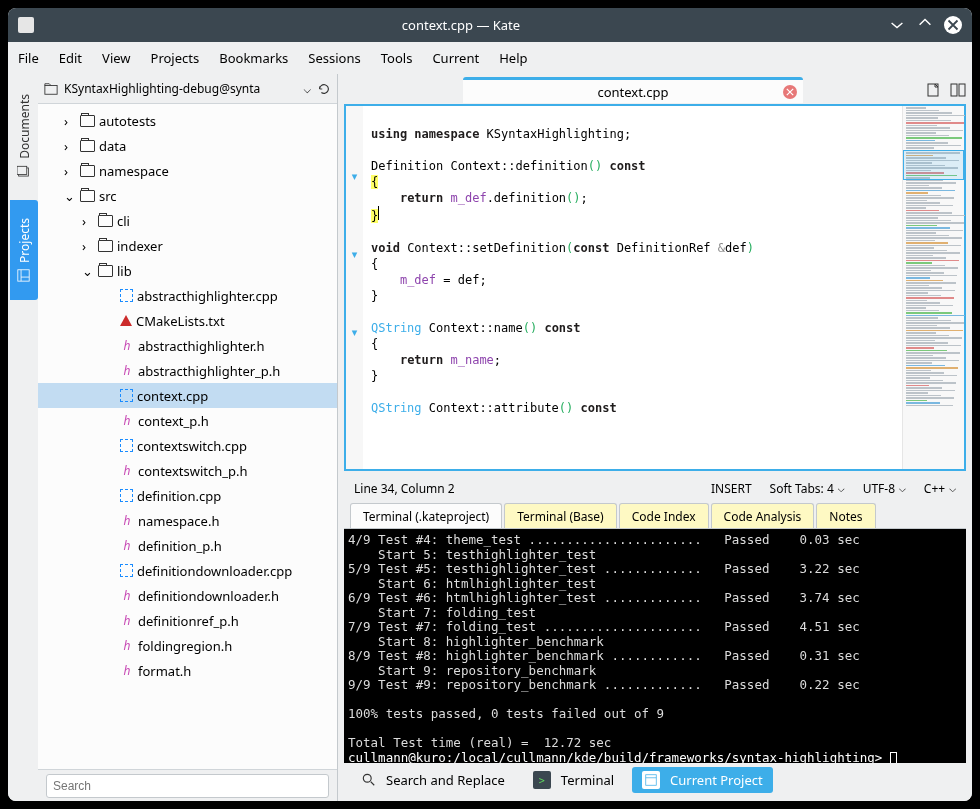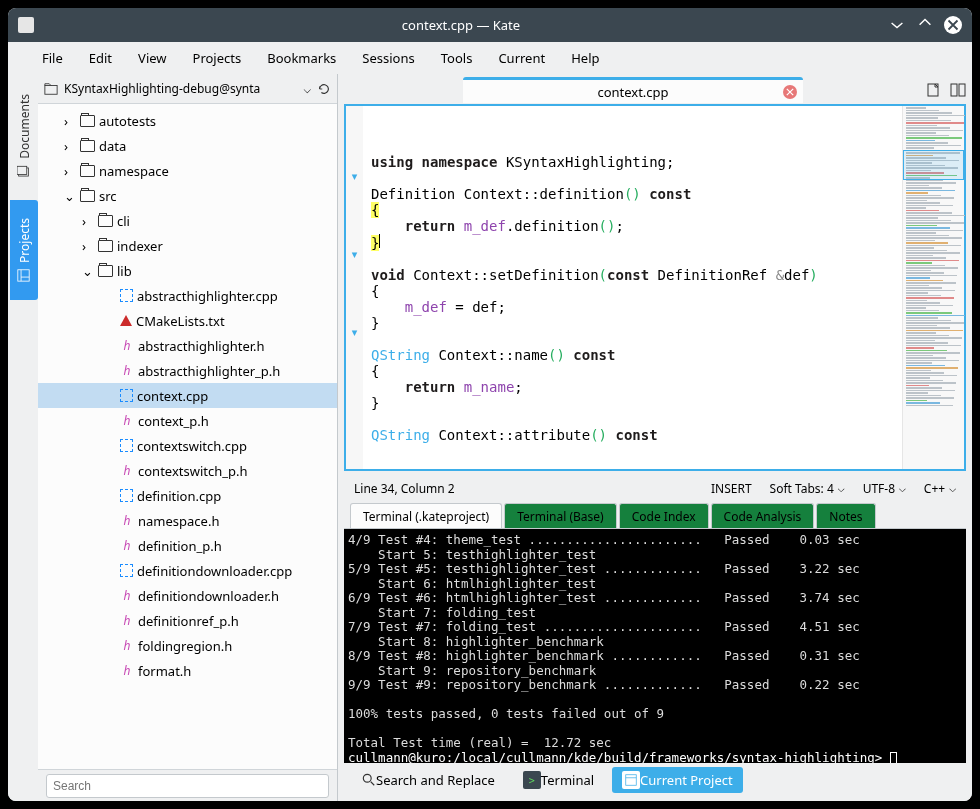--- a/index.html
+++ b/index.html
@@ -6,21 +6,21 @@
 body { font-family: "Noto Sans", sans-serif; font-size: 13px; background: #000; width: 980px; height: 809px; overflow: hidden; }
 .outer { background: #000; padding: 8px; width: 980px; height: 809px; }
 .window { background: #eff0f1; border-radius: 8px; overflow: hidden; width: 964px; height: 793px; display: flex; flex-direction: column; box-shadow: 0 4px 20px rgba(0,0,0,0.4); }
 .titlebar { background: #3b4750; color: #fff; height: 34px; display: flex; align-items: center; padding: 0 10px; }
 .titlebar .title { flex: 1; text-align: center; font-size: 13px; }
 .titlebar .tbicons { display: flex; gap: 10px; align-items: center; }
 .titlebar .appicon { width: 16px; height: 16px; background: #e6e6e6; border-radius: 2px; }
 .tbicons svg { width: 18px; height: 18px; }
 .tbicons .close { width: 18px; height: 18px; background: #fff; border-radius: 50%; display:flex;align-items:center;justify-content:center; }
 
-.menubar { display: flex; gap: 6px; padding: 4px 24px; background: #eff0f1; height: 32px; align-items: center; }
+.menubar { display: flex; padding: 4px 0; background: #eff0f1; height: 32px; align-items: center; }
 .menubar span { padding: 4px 10px; border-radius: 3px; cursor: pointer; }
 
 .main { flex: 1; display: flex; min-height: 0; background:#eff0f1; }
 
 .leftvert { width: 30px; display: flex; flex-direction: column; }
 .verttab { width: 28px; padding: 18px 2px; writing-mode: vertical-rl; transform: rotate(180deg); text-align: center; font-size: 12px; border-radius: 3px 0 0 3px; margin:2px 0 2px 2px; display:flex; align-items:center; justify-content:center; gap:6px; }
 .verttab.docs { background: #eff0f1; color: #333; }
 .verttab.projects { background: #329af0; color: #fff; }
 .verttab .vicon{ width:13px; height:13px; transform: rotate(90deg); }
 
@@ -44,42 +44,42 @@
 
 .rightcol { flex:1; display:flex; flex-direction:column; min-height:0; }
 .tabs-row { display:flex; align-items:center; height:30px; background:#eff0f1; gap:4px; padding:2px 6px 0 6px; }
 .file-tab { flex:0 0 340px; margin-left:auto; margin-right:auto; display:flex; align-items:center; justify-content:center; gap:8px; height:26px; border-top:3px solid #3daee9; background:#fcfcfc; border-radius:3px 3px 0 0; position:relative; }
 .file-tab .close-tab{ width:14px;height:14px;background:#e77878;border-radius:50%;display:flex;align-items:center;justify-content:center;position:absolute;right:6px; }
 .right-icons { display:flex; gap:8px; }
 
 .editor { flex:1; display:flex; border:2px solid #3daee9; margin:0 6px 4px 6px; background:#fff; min-height:0; position:relative; }
 .gutter { width:17px; background:#f7f7f7; }
 .fold { color:#3daee9; font-size:11px; text-align:center; }
-.code { flex:1; padding:4px 8px; font-family:"Consolas","DejaVu Sans Mono",monospace; font-size:14px; line-height:16px; white-space:pre; overflow:hidden;margin-top:28px; }
+.code { flex:1; padding:4px 8px; font-family:"Consolas","DejaVu Sans Mono",monospace; font-size:12px; line-height:16px; white-space:pre; overflow:hidden; }
 .minimap { width:62px; background:#f8f8f8; border-left:1px solid #e6e6e6; position:relative; }
 .mm-view { position:absolute; left:0; right:0; height:30px; top:44px; background:rgba(61,174,233,0.15); border:1px solid #3daee9; }
 .mm-line { height:1.5px; margin:1px 3px; background:#bcc3c9; }
 .mm-line.r{background:#e08a8a;} .mm-line.g{background:#7bc97b;} .mm-line.b{background:#7ab8e0;} .mm-line.o{background:#e0b070;}
 
 .kw{color:#1f1c1c;font-weight:bold;} .type{color:#3daee9;} .punct{color:#888;} .green{color:#27ae60;} .member{color:#8e44ad;} .hl-y{background:#ffff66;}
 
 .status{ display:flex; align-items:center; height:26px; padding:0 10px; gap:18px; background:#eff0f1; font-size:12px; margin:0 6px; }
 .status .fill{flex:1;}
 .status .dd{ display:inline-flex; align-items:center; gap:4px; }
 
 .bottom-tabs{ display:flex; background:#eff0f1; height:28px; padding:2px 6px 0 6px; margin:0 6px; border-bottom:1px solid #c4c9cd; gap:2px; }
-.bt{ padding:4px 12px; background:#15803d; border:1px solid #c4c9cd; border-bottom:none; border-radius:3px 3px 0 0; font-size:12px; cursor:pointer; }
+.bt{ padding:4px 12px; background:#fef9c3; border:1px solid #c4c9cd; border-bottom:none; border-radius:3px 3px 0 0; font-size:12px; cursor:pointer; }
 .bt.active{ background:#fcfcfc; }
 
 .terminal{ margin:0 6px; background:#000; color:#dcdcdc; font-family:"Consolas","DejaVu Sans Mono",monospace; font-size:12.5px; line-height:14.5px; padding:4px; white-space:pre; height:234px; overflow:hidden; }
 .term-prompt{color:#fff;}
 .term-cursor{border:1px solid #fff;display:inline-block;width:7px;height:12px;vertical-align:middle;}
 
 .bottombar{ display:flex; align-items:center; height:34px; background:#eff0f1; padding:0 8px; gap:8px; margin:0 6px 4px 6px; }
-.bb-btn{ display:inline-flex; align-items:center; gap:0; padding:4px 10px; border-radius:3px; font-size:13px; cursor:pointer; }
+.bb-btn{ display:inline-flex; align-items:center; gap:10px; padding:4px 10px; border-radius:3px; font-size:13px; cursor:pointer; }
 .bb-btn.active{ background:#3daee9; color:#fff; }
 .bb-btn .bicon{ width:18px;height:18px;background:#3b4750;border-radius:2px;display:flex;align-items:center;justify-content:center; }
 </style>
 </head>
 <body>
 
 <div class="outer">
     <div class="window">
   <div class="titlebar">
     <span class="appicon"></span>

